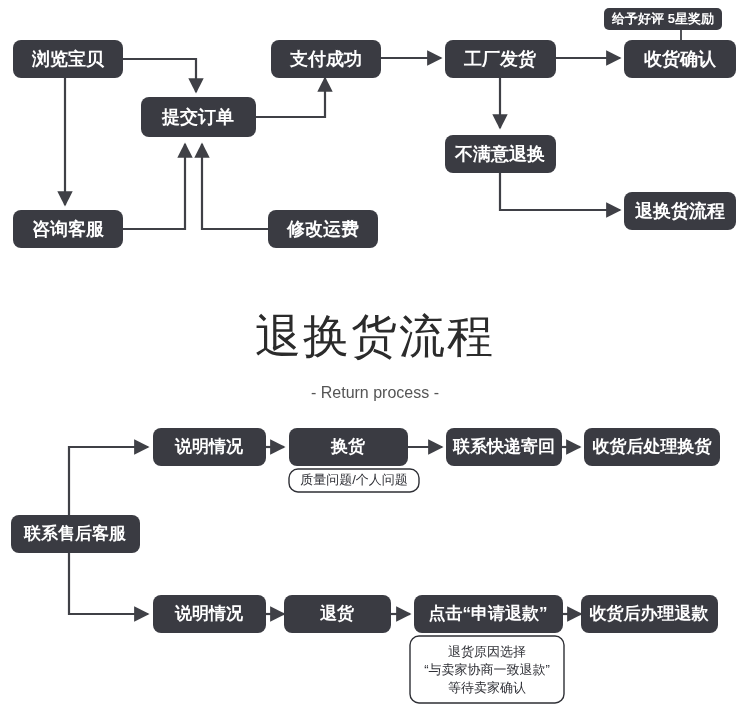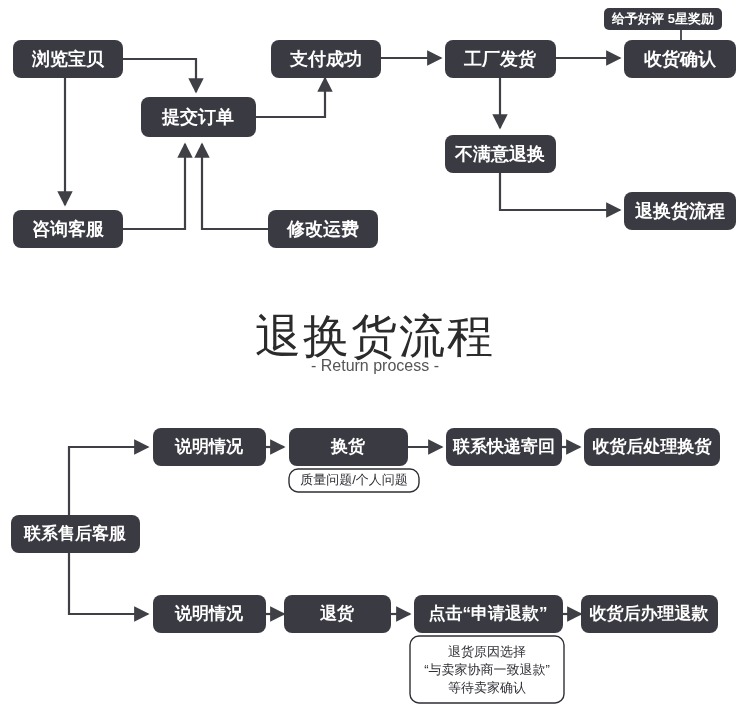--- a/index.html
+++ b/index.html
@@ -84,21 +84,21 @@
     color: #2b2b2b;
     font-family: "Liberation Sans", "DejaVu Sans", sans-serif;
   }
   #title-main {
     top: 306px;
     font-size: 46px;
     letter-spacing: 2px;
     font-weight: normal;
   }
   #title-sub {
-    top: 357px;
+    top: 384px;
     font-size: 16px;
     color: #555555;
   }
 </style>
 </head>
 <body>
 
 <div id="stage">
 
   <svg class="flow-svg" viewBox="0 0 750 722" xmlns="http://www.w3.org/2000/svg">

